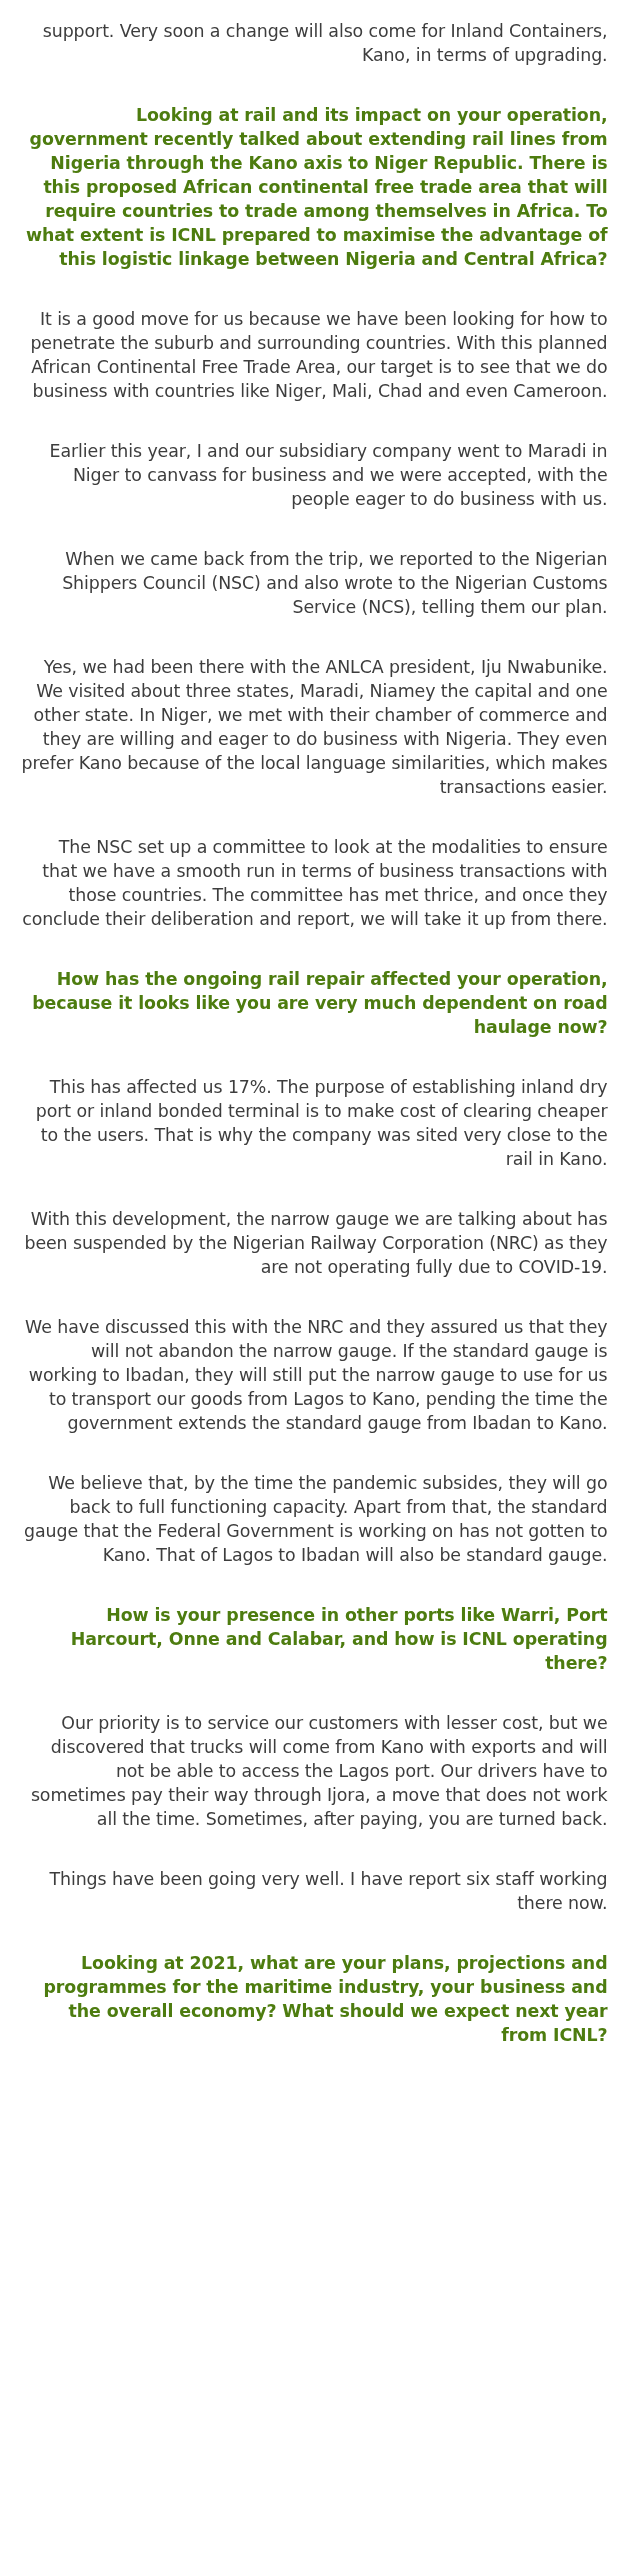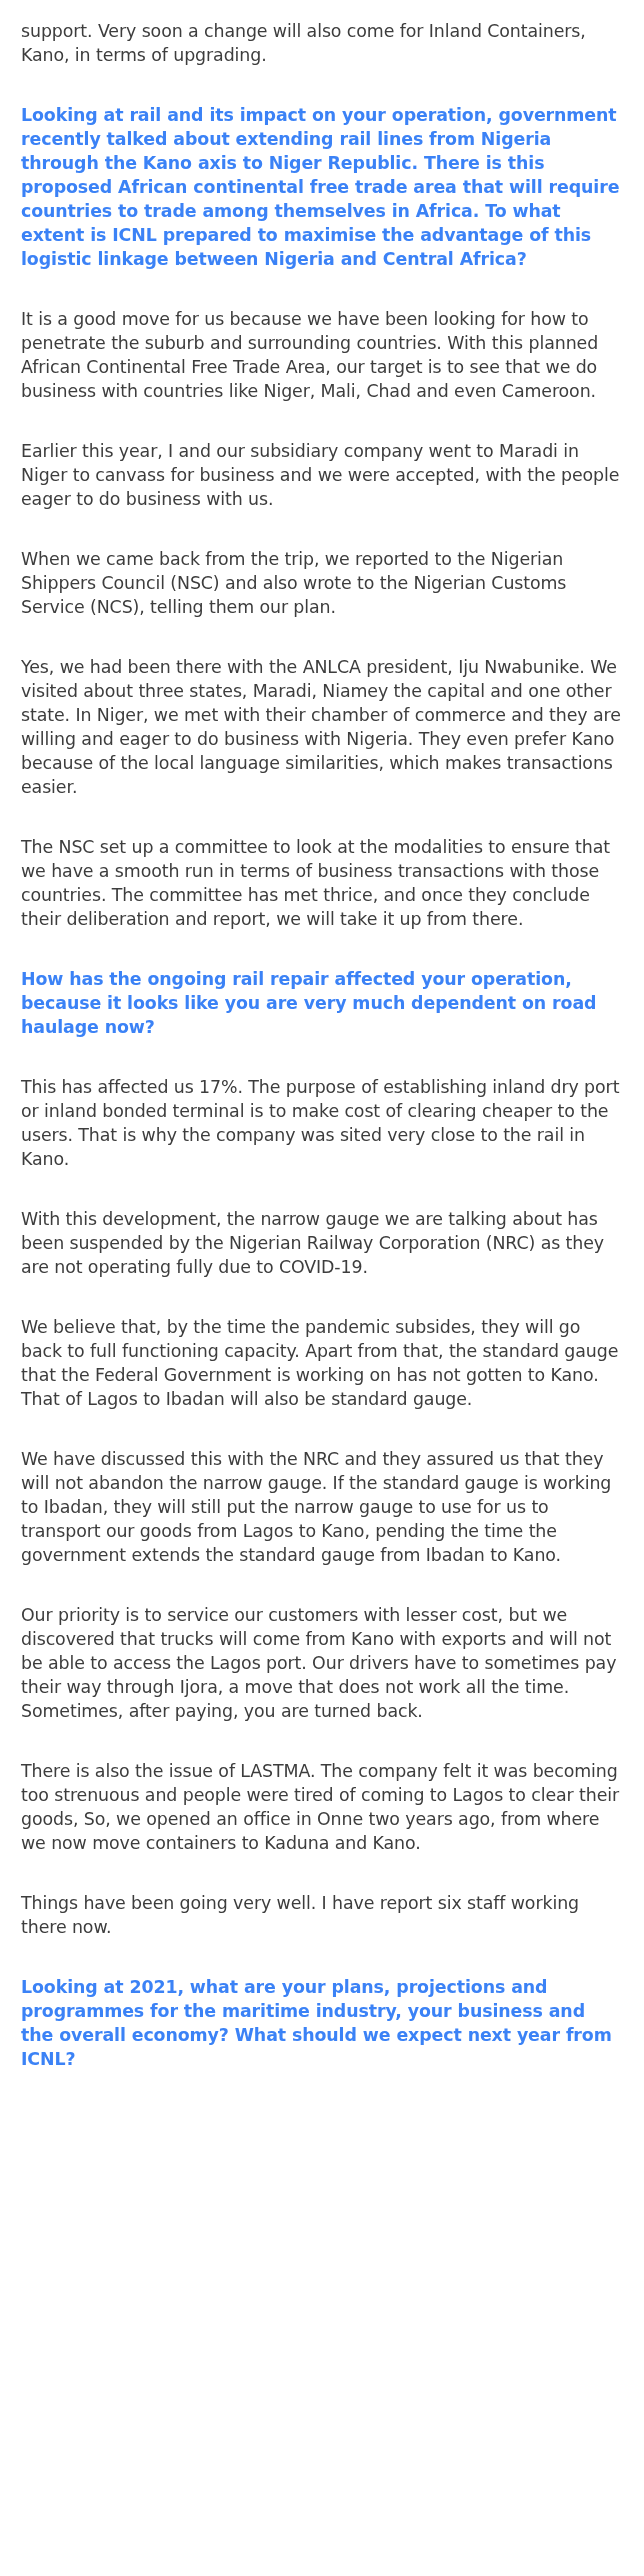--- a/index.html
+++ b/index.html
@@ -16,44 +16,45 @@
     box-sizing: border-box;
     width: 644px;
     padding: 19.3px 22.5px 26px 21px;
     font-family: "DejaVu Sans", "Liberation Sans", sans-serif;
     font-size: 17.4px;
     line-height: 24px;
     color: #3d3d3d;
     letter-spacing: -0.1px;
   }
   .article p {
-    margin: 0 0 36px 0;
+    margin: 0 14px 36px 0;
+    text-align: right;
   }
   .article p.question {
     font-weight: 700;
-    color: #3b82f6;
+    color: #4d7c0f;
   }
   .article p.answer {
     font-weight: 400;
   }
 </style>
 </head>
 <body>
 
 <div class="article">
   <p class="answer">support. Very soon a change will also come for Inland Containers, Kano, in terms of upgrading.</p>
   <p class="question">Looking at rail and its impact on your operation, government recently talked about extending rail lines from Nigeria through the Kano axis to Niger Republic.  There is this proposed African continental free trade area that will require countries to trade among themselves in Africa. To what extent is ICNL prepared to maximise the advantage of this logistic linkage between Nigeria and Central Africa?</p>
   <p class="answer">It is a good move for us because we have been looking for how to penetrate the suburb and surrounding countries. With this planned African Continental Free Trade Area, our target is to see that we do business with countries like Niger, Mali, Chad and even Cameroon.</p>
   <p class="answer">Earlier this year, I and our subsidiary company went to Maradi in Niger to canvass for business and we were accepted, with the people eager to do business with us.</p>
   <p class="answer">When we came back from the trip, we reported to the Nigerian Shippers Council (NSC) and also wrote to the Nigerian Customs Service (NCS), telling them our plan.</p>
   <p class="answer">Yes, we had been there with the ANLCA president, Iju Nwabunike. We visited about three states, Maradi, Niamey the capital and one other state. In Niger, we met with their chamber of commerce and they are willing and eager to do business with Nigeria. They even prefer Kano because of the local language similarities, which makes transactions easier.</p>
   <p class="answer">The NSC set up a committee to look at the modalities to ensure that we have a smooth run in terms of business transactions with those countries. The committee has met thrice, and once they conclude their deliberation and report, we will take it up from there.</p>
   <p class="question">How has the ongoing rail repair affected your operation, because it looks like you are very much dependent on road haulage now?</p>
   <p class="answer">This has affected us 17%. The purpose of establishing inland dry port or inland bonded terminal is to make cost of clearing cheaper to the users. That is why the company was sited very close to the rail in Kano.</p>
   <p class="answer">With this development, the narrow gauge we are talking about has been suspended by the Nigerian Railway Corporation (NRC) as they are not operating fully due to COVID-19.</p>
+  <p class="answer">We have discussed this with the NRC and they assured us that they will not abandon the narrow gauge. If the standard gauge is working to Ibadan, they will still put the narrow gauge to use for us to transport our goods from Lagos to Kano, pending the time the government extends the standard gauge from Ibadan to Kano.</p>
   <p class="answer">We believe that, by the time the pandemic subsides, they will go back to full functioning capacity.  Apart from that, the standard gauge that the Federal Government is working on has not gotten to Kano. That of Lagos to Ibadan will also be standard gauge.</p>
-  <p class="answer">We have discussed this with the NRC and they assured us that they will not abandon the narrow gauge. If the standard gauge is working to Ibadan, they will still put the narrow gauge to use for us to transport our goods from Lagos to Kano, pending the time the government extends the standard gauge from Ibadan to Kano.</p>
+  <p class="question">How is your presence in other ports like Warri, Port Harcourt, Onne and Calabar, and how is ICNL operating there?</p>
   <p class="answer">Our priority is to service our customers with lesser cost, but we discovered that trucks will come from Kano with exports and will not be able to access the Lagos port. Our drivers have to sometimes pay their way through Ijora, a move that does not work all the time. Sometimes, after paying, you are turned back.</p>
-  <p class="answer">There is also the issue of LASTMA. The company felt it was becoming too strenuous and people were tired of coming to Lagos to clear their goods, So, we opened an office in  Onne two years ago, from where we now move containers to Kaduna and Kano.</p>
   <p class="answer">Things have been going very well. I have report six staff working there now.</p>
   <p class="question">Looking at 2021, what are your plans, projections and programmes for the maritime industry, your business and the overall economy? What should we expect next year from ICNL?</p>
 </div>
 
 
 </body></html>

